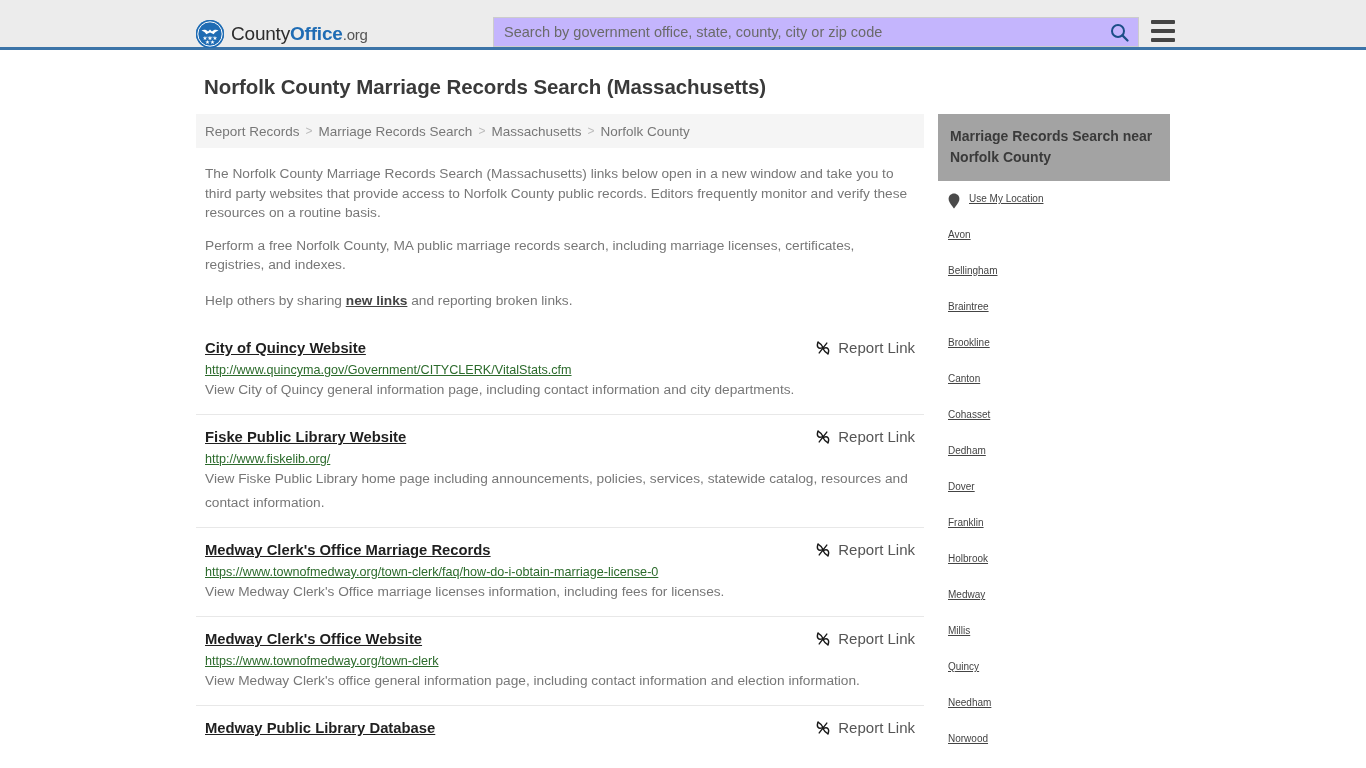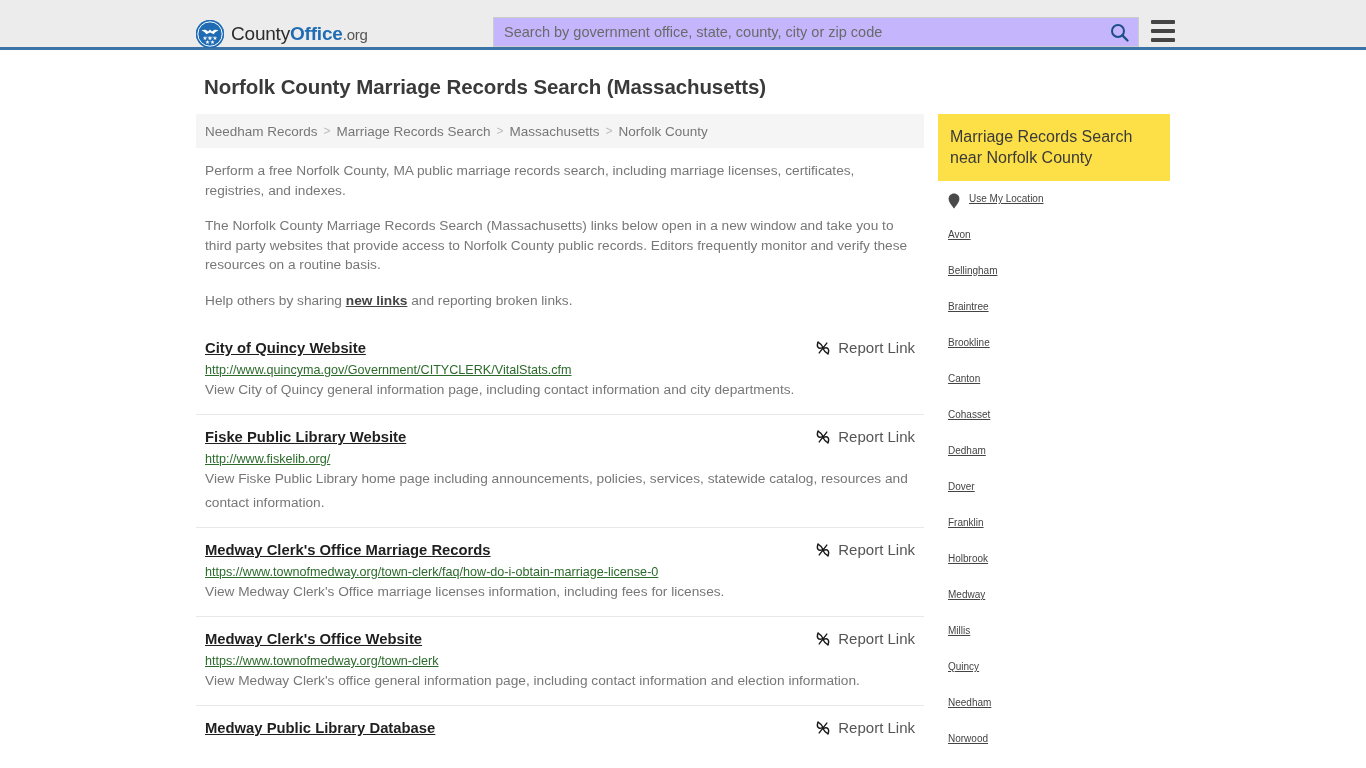--- a/index.html
+++ b/index.html
@@ -200,24 +200,24 @@
   .report-link .rl-label { color: #555555; }
 
   
   #sidebar {
     position: absolute;
     left: 938px;
     top: 64px;
     width: 232px;
   }
   #sidebar-head {
-    background: #fde047;
+    background: #a3a3a3;
     padding: 12px 12px 13px 12px;
-    font-size: 16px;
-    font-weight: normal;
+    font-size: 14px;
+    font-weight: bold;
     color: #3a3a3a;
     line-height: 21px;
   }
   #sidebar-list { margin-top: 12px; }
   .side-item {
     display: flex;
     height: 36px;
     padding-left: 10px;
     font-size: 10px;
   }
@@ -266,31 +266,31 @@
   </button>
 </div>
 
 <div id="page">
 
   <h1 id="page-title">Norfolk County Marriage Records Search (Massachusetts)</h1>
 
   <div id="content">
 
     <nav id="breadcrumb">
-      <a href="#">Needham Records</a>
+      <a href="#">Report Records</a>
       <span class="sep">&gt;</span>
       <a href="#">Marriage Records Search</a>
       <span class="sep">&gt;</span>
       <a href="#">Massachusetts</a>
       <span class="sep">&gt;</span>
       <a href="#">Norfolk County</a>
     </nav>
 
+    <p class="intro" id="intro2">The Norfolk County Marriage Records Search (Massachusetts) links below open in a new window and take you to third party websites that provide access to Norfolk County public records. Editors frequently monitor and verify these resources on a routine basis.</p>
     <p class="intro" id="intro1">Perform a free Norfolk County, MA public marriage records search, including marriage licenses, certificates, registries, and indexes.</p>
-    <p class="intro" id="intro2">The Norfolk County Marriage Records Search (Massachusetts) links below open in a new window and take you to third party websites that provide access to Norfolk County public records. Editors frequently monitor and verify these resources on a routine basis.</p>
     <p class="intro" id="intro3"><span>Help others by sharing </span><a href="#">new links</a><span> and reporting broken links.</span></p>
 
     <div id="results">
 
       <div class="result">
         <a class="result-title" href="#">City of Quincy Website</a>
         <a class="report-link" href="#">
           <svg width="16" height="16" viewBox="0 0 16 16">
             <g stroke="#1a1a1a" stroke-width="1.4" fill="none" stroke-linecap="round">
               <path d="M3 2.2 C6 4 7.2 5.6 7.9 7.3"></path>

